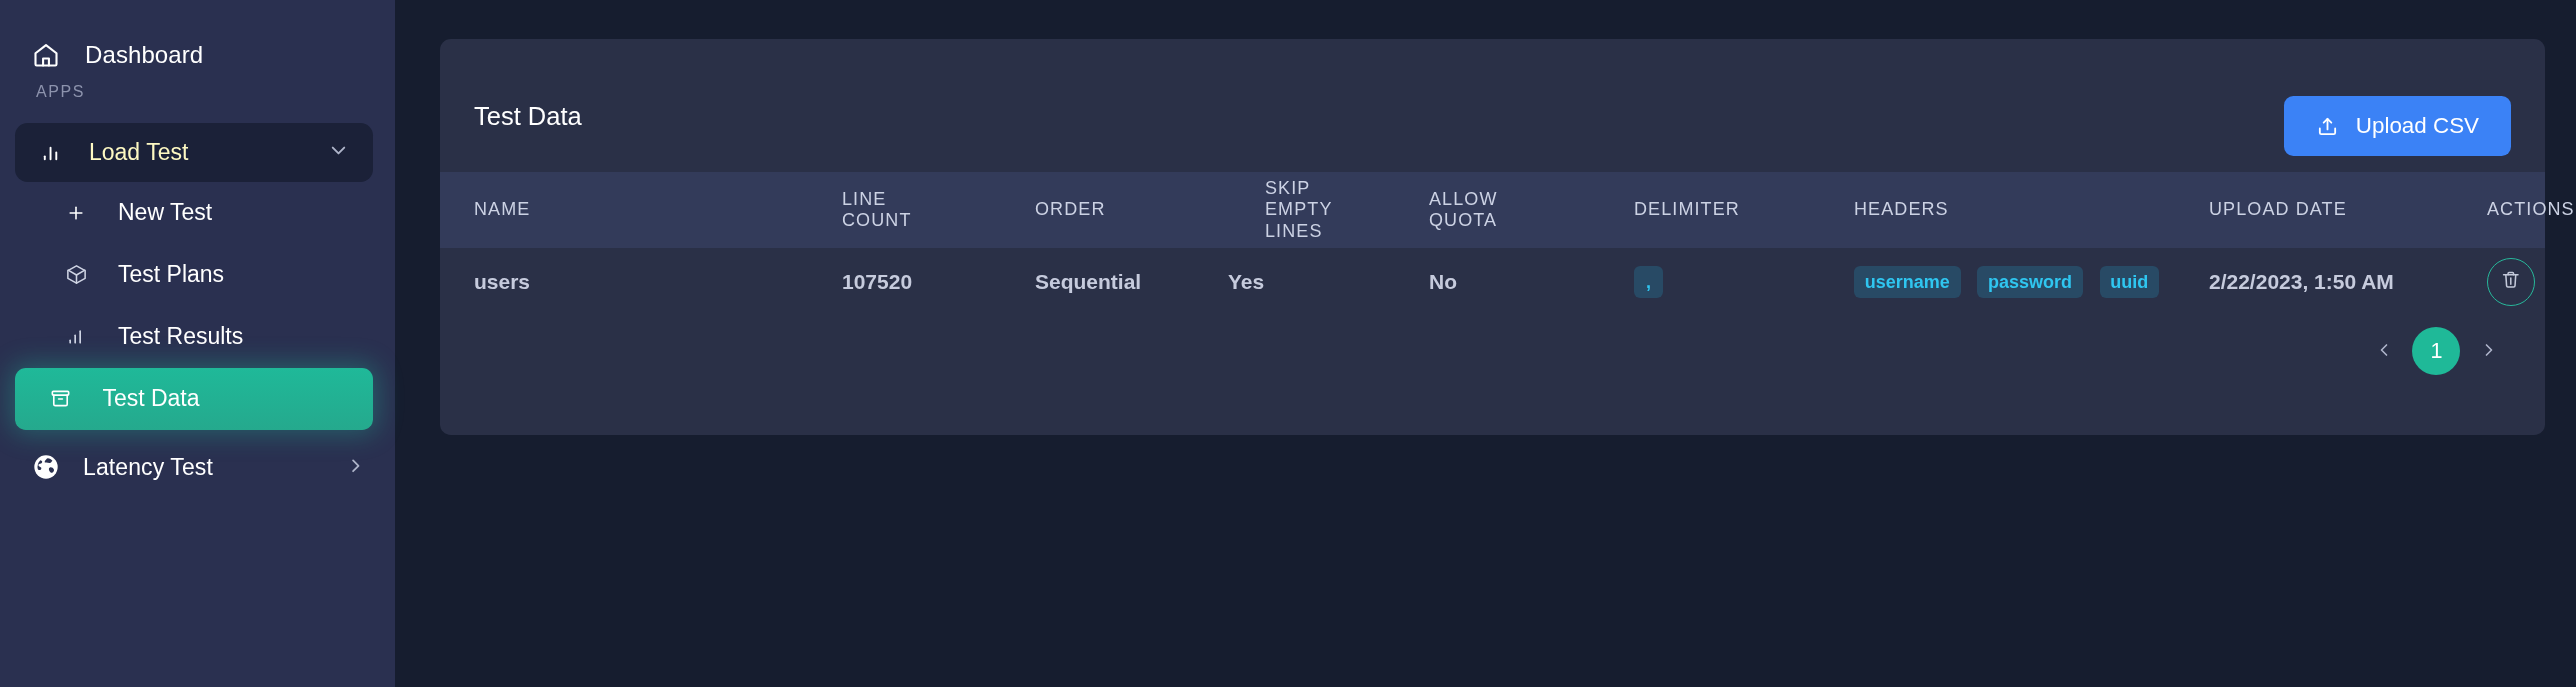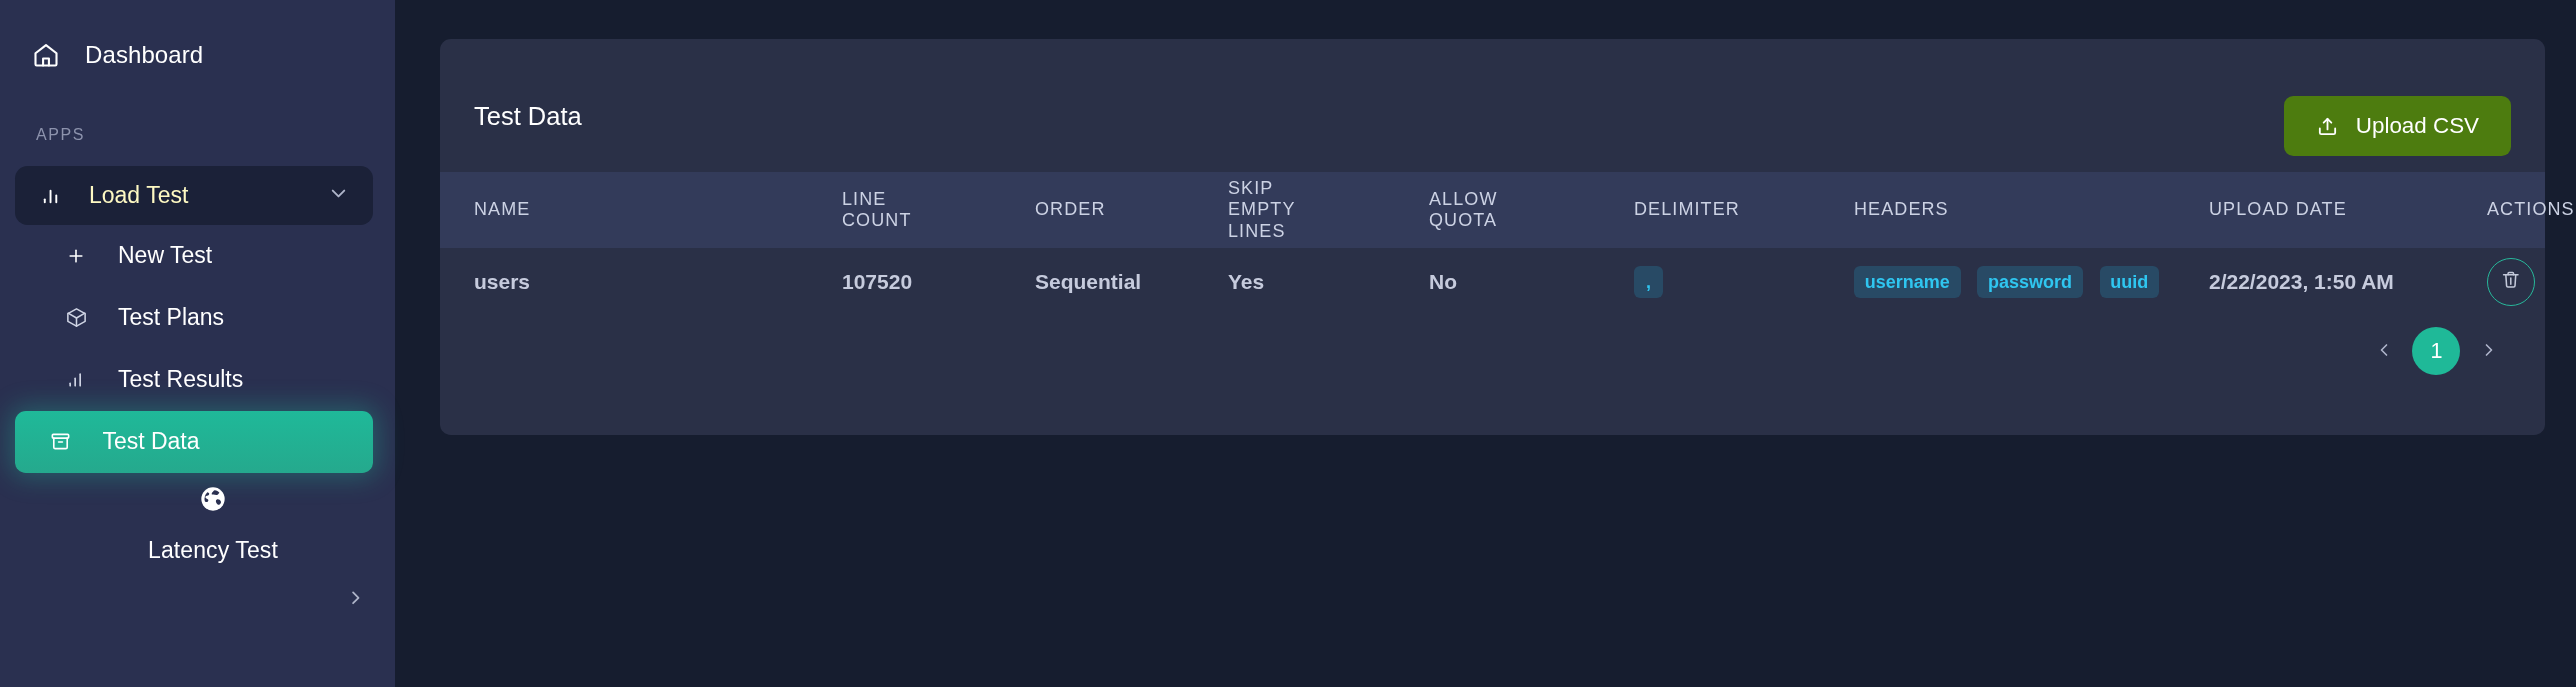--- a/index.html
+++ b/index.html
@@ -29,21 +29,20 @@
     user-select: none;
   }
   .side-row .s-label { font-size: 23px; letter-spacing: 0.1px; white-space: nowrap; }
   .side-ico { width: 29px; height: 29px; flex: 0 0 29px; display: flex; align-items: center; justify-content: center; }
   .side-ico svg { display: block; }
 
   .dash-row { height: 57px; padding-left: 31px; gap: 25px; }
   .dash-row .s-label { font-size: 24px; }
 
   .apps-label {
-    margin-top: 43px;
     padding-left: 36px;
     font-size: 16px;
     letter-spacing: 1.6px;
     color: #8d93ad;
     font-weight: 400;
     text-transform: uppercase;
   }
 
   .group-item {
     margin: 21.6px 21.6px 0 15.4px;
@@ -71,21 +70,21 @@
 
   .sub-row.active {
     margin: 0 21.6px 0 15.4px;
     padding-left: 32px;
     border-radius: 10.8px;
     background: linear-gradient(180deg,#1fb999 0%,#25a98d 100%);
     box-shadow: 0 0 26px 4.6px rgba(32,190,158,0.33);
   }
   .sub-row.active .sub-ico { color: #ffffff; }
 
-  .latency-row { margin-top: 12.4px; padding-left: 31px; gap: 23px; flex-direction: column; }
+  .latency-row { margin-top: 12.4px; padding-left: 31px; gap: 23px; }
   .latency-row .chev { margin-left: auto; margin-right: 28px; }
 
   
   .main { flex: 1 1 auto; height: 687px; background: #161d2f; position: relative; }
 
   .card {
     position: absolute;
     left: 45px; top: 39px;
     width: 2105px; height: 396px;
     background: #2a3047;
@@ -99,21 +98,21 @@
   }
   .card-title {
     position: absolute; left: 34px; top: 63px;
     font-size: 25.5px; color: #ffffff; font-weight: 400;
   }
   .upload-btn {
     position: absolute; right: 34px; top: 57px;
     height: 60px;
     padding: 1px 32px;
     border: none; border-radius: 9.3px;
-    background: #4d7c0f;
+    background: #3b82f6;
     color: #ffffff;
     font-size: 22.4px;
     font-family: "Liberation Sans", sans-serif;
     display: flex; align-items: center; gap: 17px;
     cursor: pointer;
   }
   .upload-btn svg { display:block; }
 
   
   table.tbl { width: 100%; border-collapse: collapse; table-layout: fixed; }
@@ -132,21 +131,21 @@
   table.tbl td {
     height: 68px;
     vertical-align: middle;
     font-size: 21px;
     color: #c6cbdd;
     font-weight: 700;
   }
   table.tbl td:first-child { padding-left: 34px; }
   .th-wrap { display: block; line-height: 1.18; }
   .narrow-2 { max-width: 116px; }
-  .narrow-3 { max-width: 93px; }
+  .narrow-3 { max-width: 93px; margin-left: 37px; }
 
   .chip {
     display: inline-block;
     background: rgba(33,150,190,0.26);
     color: #2fc6f0;
     font-size: 18px;
     padding: 5.4px 10.8px;
     border-radius: 6.2px;
     margin-right: 10.8px;
     vertical-align: middle;

